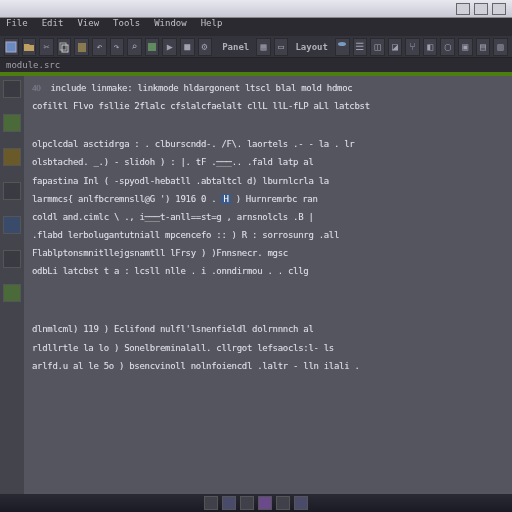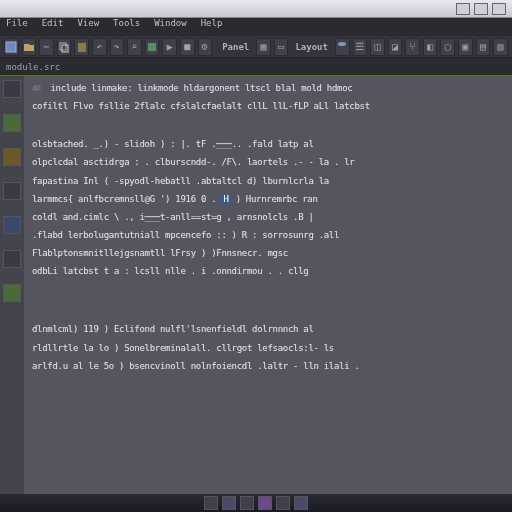--- a/index.html
+++ b/index.html
@@ -5,21 +5,21 @@
 *{margin:0;padding:0;box-sizing:border-box;font-family:Consolas,monospace;}
 html,body{width:512px;height:512px;overflow:hidden;background:#1a1a1a;}
 .titlebar{height:18px;background:linear-gradient(#e8e8f0,#c8c8d4);border-bottom:1px solid #888;display:flex;align-items:center;justify-content:flex-end;padding:0 6px;gap:4px;}
 .titlebar .wbtn{width:14px;height:12px;background:#d0d0d8;border:1px solid #666;}
 .menubar{height:18px;background:#2a2a30;display:flex;align-items:flex-start;padding:0 6px;gap:14px;font-size:9px;color:#c0c0c8;}
 .toolbar{height:22px;background:#34343c;display:flex;align-items:center;padding:0 4px;gap:3px;border-bottom:1px solid #222;}
 .tbtn{width:18px;height:18px;background:#40404a;border:1px solid #2a2a30;display:flex;align-items:center;justify-content:center;font-size:10px;color:#a0a0b0;}
 .tbtn svg{width:12px;height:12px;}
 .toolbar .spacer{flex:1;}
 .toolbar .label{font-size:9px;color:#b0b0b8;margin:0 4px;font-weight:bold;}
-.tabbar{height:18px;background:#2a2a30;display:flex;align-items:center;padding:0 6px;font-size:9px;color:#a0a0a8;border-bottom:1px solid #4d7c0f;}
+.tabbar{height:18px;background:#2a2a30;display:flex;align-items:center;padding:0 6px;font-size:9px;color:#a0a0a8;border-bottom:4px solid #4d7c0f;}
 .body{display:flex;height:418px;}
 .gutter{width:24px;background:#44444c;display:flex;flex-direction:column;align-items:center;padding-top:4px;gap:16px;}
 .gicon{width:18px;height:18px;border:1px solid #555;background:#3a3a42;}
 .gicon.g1{background:#4a6a3a;}
 .gicon.g2{background:#6a5a2a;}
 .gicon.g3{background:#3a4a6a;}
 .editor{flex:1;background:#555560;padding:6px 8px;overflow:hidden;font-size:9px;color:#d8d8e0;line-height:1.35;letter-spacing:-0.3px;}
 .ln{white-space:nowrap;margin-bottom:6px;text-shadow:0 0 1px rgba(200,200,220,0.3);}
 .ln .num{color:#7a7a88;margin-right:10px;font-family:Liberation Serif, serif;}
 .ln .kw{color:#e0e0e8;}
@@ -115,22 +115,22 @@
     <div class="gicon g2"></div>
     <div class="gicon"></div>
     <div class="gicon g3"></div>
     <div class="gicon"></div>
     <div class="gicon g1"></div>
   </div>
   <div class="editor" id="editor">
       <div class="ln"><span class="num">40</span><span class="kw">include  linmake:  linkmode  hldargonent  ltscl  blal  mold hdmoc</span></div>
       <div class="ln"><span class="kw">cofiltl  Flvo fsllie 2flalc  cfslalcfaelalt cllL llL-fLP  aLl  latcbst</span></div>
       <div class="blank"></div>
+      <div class="ln"><span class="kw">olpclcdal  asctidrga : . clburscndd-. /F\. laortels  .- - la . lr</span></div>
       <div class="ln"><span class="kw">olsbtached.  _.)  - slidoh ) :  |.  tF .<span class="undr">───</span>..  .fald  latp al</span></div>
-      <div class="ln"><span class="kw">olpclcdal  asctidrga : . clburscndd-. /F\. laortels  .- - la . lr</span></div>
       <div class="ln"><span class="kw">fapastina Inl  (  -spyodl-hebatll .abtaltcl d) lburnlcrla  la</span></div>
       <div class="ln"><span class="kw">larmmcs{ anlfbcremnsll@G ') 1916 0 .  <span class="hi">H</span>  ) Hurnremrbc  ran</span></div>
       <div class="ln"><span class="kw">coldl and.cimlc \ ., i<span class="undr">───</span>t-anll==st=g ,      arnsnolcls .B |</span></div>
       <div class="ln"><span class="kw">.flabd  lerbolugantutniall mpcencefo :: ) R :  sorrosunrg .all</span></div>
       <div class="ln"><span class="kw">Flablptonsmnitllejgsnamtll lFrsy  )    )Fnnsnecr. mgsc</span></div>
       <div class="ln"><span class="kw">odbLi  latcbst t a  : lcsll  nlle . i  .onndirmou .  . cllg</span></div>
       <div class="blank"></div>
       <div class="blank"></div>
       <div class="ln"><span class="kw">dlnmlcml)  119  )   Eclifond nulfl'lsnenfieldl  dolrnnnch  al</span></div>
       <div class="ln"><span class="kw">rldllrtle la lo  )   Sonelbreminalall. cllrgot  lefsaocls:l- ls</span></div>

